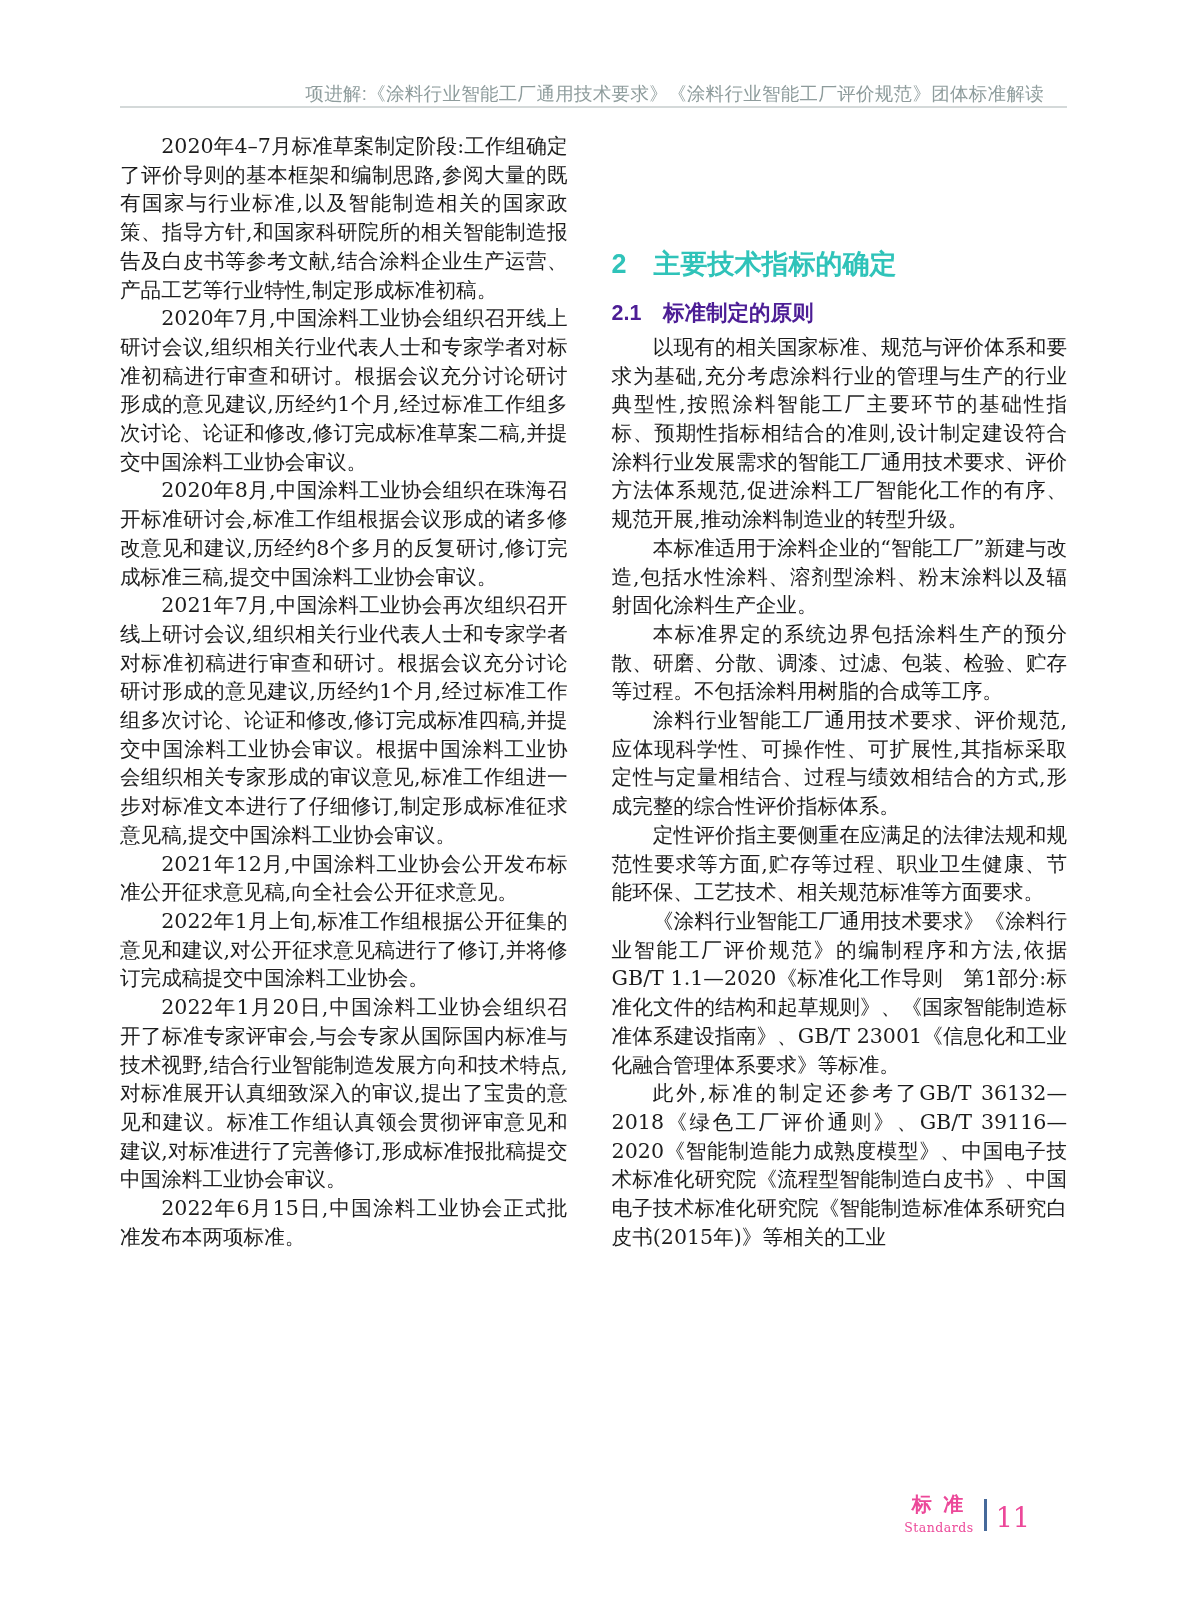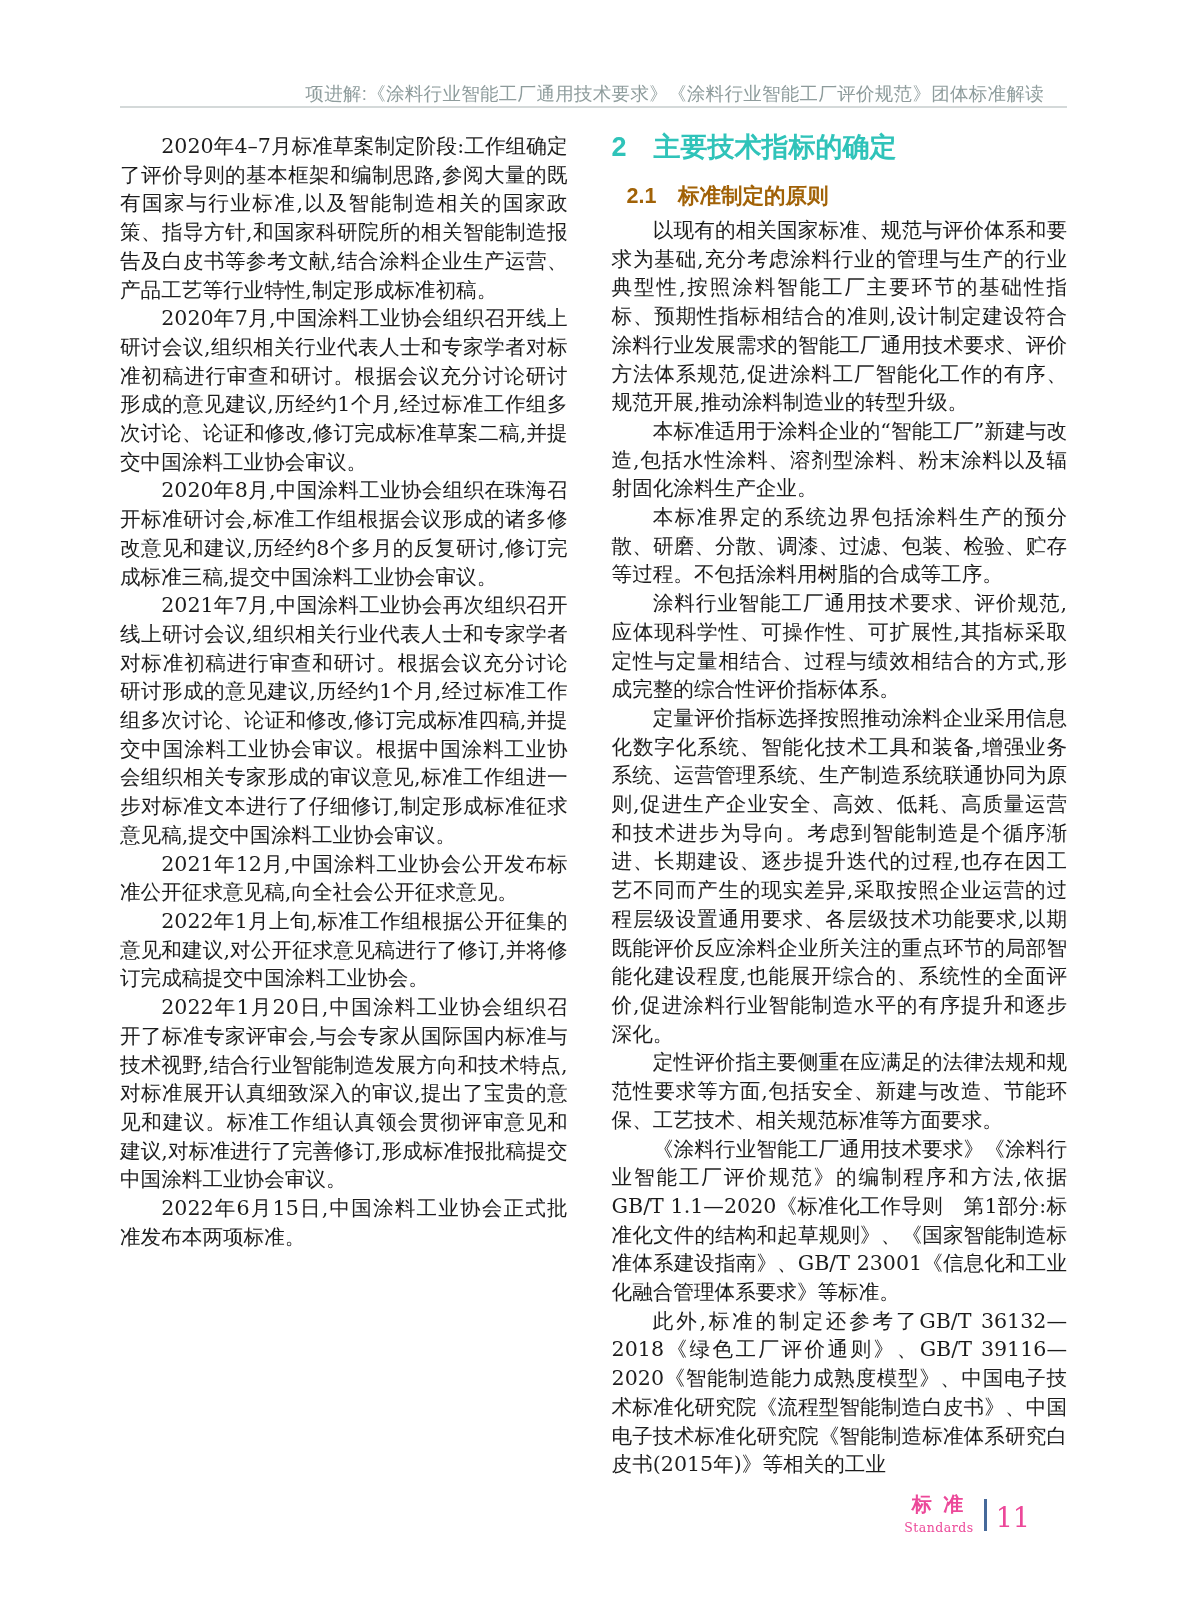--- a/index.html
+++ b/index.html
@@ -12,33 +12,33 @@
     font-family:"Liberation Sans",sans-serif;
     font-size:18.5px; line-height:22px; color:#8e9c9c; letter-spacing:0.3px;
     white-space:nowrap;
   }
   .header-rule {
     position:absolute; top:106px; left:120px; width:947px; height:2px;
     background:#d4d9d9;
   }
   .columns {
     position:absolute; top:132px; left:120px; width:947px;
-    display:flex; gap:44px; color:#1c1c1c;
+    display:flex; gap:44px; color:#1c1c1c;align-items:flex-end;
   }
   .col { font-size:20.6px; line-height:28.7px; text-align:justify; text-justify:inter-ideograph; }
   .col-left  { width:456px; }
   .col-right { width:464px; }
   p.body-para { margin:0; text-indent:2em; }
   h2.sec {
     margin:0 0 20px 0; font-family:"Liberation Sans",sans-serif; font-weight:bold;
     font-size:27px; line-height:31px; color:#2fc3b9; text-align:left;
   }
   h3.subsec {
-    margin:2px 0 7px 15px; font-family:"Liberation Sans",sans-serif; font-weight:bold;
-    font-size:21.5px; line-height:26px; color:#a16207; text-align:left;
+    margin:2px 0 7px 0; font-family:"Liberation Sans",sans-serif; font-weight:bold;
+    font-size:21.5px; line-height:26px; color:#4c1d95; text-align:left;
   }
   .footer {
     position:absolute; top:1494px; right:134px;
     display:flex; align-items:center; color:#ec4899;
   }
   .journal { text-align:center; margin-right:6px; }
   .journal-zh {
     font-family:"Liberation Sans",sans-serif; font-size:20px; font-weight:600;
     letter-spacing:3px; line-height:20px; white-space:nowrap;
   }
@@ -73,22 +73,21 @@
       <p class="body-para">2022年6月15日,中国涂料工业协会正式批准发布本两项标准。</p>
     </div>
 
     <div class="col col-right">
       <h2 class="sec">2　主要技术指标的确定</h2>
       <h3 class="subsec">2.1　标准制定的原则</h3>
       <p class="body-para">以现有的相关国家标准、规范与评价体系和要求为基础,充分考虑涂料行业的管理与生产的行业典型性,按照涂料智能工厂主要环节的基础性指标、预期性指标相结合的准则,设计制定建设符合涂料行业发展需求的智能工厂通用技术要求、评价方法体系规范,促进涂料工厂智能化工作的有序、规范开展,推动涂料制造业的转型升级。</p>
       <p class="body-para">本标准适用于涂料企业的“智能工厂”新建与改造,包括水性涂料、溶剂型涂料、粉末涂料以及辐射固化涂料生产企业。</p>
       <p class="body-para">本标准界定的系统边界包括涂料生产的预分散、研磨、分散、调漆、过滤、包装、检验、贮存等过程。不包括涂料用树脂的合成等工序。</p>
       <p class="body-para">涂料行业智能工厂通用技术要求、评价规范,应体现科学性、可操作性、可扩展性,其指标采取定性与定量相结合、过程与绩效相结合的方式,形成完整的综合性评价指标体系。</p>
-      <p class="body-para">定量评价指标选择按照推动涂料企业采用信息化数字化系统、智能化技术工具和装备,增强业务系统、运营管理系统、生产制造系统联通协同为原则,促进生产企业安全、高效、低耗、高质量运营和技术进步为导向。考虑到智能制造是个循序渐进、长期建设、逐步提升迭代的过程,也存在因工艺不同而产生的现实差异,采取按照企业运营的过程层级设置通用要求、各层级技术功能要求,以期既能评价反应涂料企业所关注的重点环节的局部智能化建设程度,也能展开综合的、系统性的全面评价,促进涂料行业智能制造水平的有序提升和逐步深化。</p>
-      <p class="body-para">定性评价指主要侧重在应满足的法律法规和规范性要求等方面,包括安全、新建与改造、节能环保、工艺技术、相关规范标准等方面要求。</p>
+      <p class="body-para">定性评价指主要侧重在应满足的法律法规和规范性要求等方面,贮存等过程、职业卫生健康、节能环保、工艺技术、相关规范标准等方面要求。</p>
       <p class="body-para">《涂料行业智能工厂通用技术要求》《涂料行业智能工厂评价规范》的编制程序和方法,依据GB/T 1.1—2020《标准化工作导则　第1部分:标准化文件的结构和起草规则》、《国家智能制造标准体系建设指南》、GB/T 23001《信息化和工业化融合管理体系要求》等标准。</p>
       <p class="body-para">此外,标准的制定还参考了GB/T 36132—2018《绿色工厂评价通则》、GB/T 39116—2020《智能制造能力成熟度模型》、中国电子技术标准化研究院《流程型智能制造白皮书》、中国电子技术标准化研究院《智能制造标准体系研究白皮书(2015年)》等相关的工业</p>
     </div>
 
   </div>
 
   <div class="footer">
     <div class="journal">
       <div class="journal-zh">标 准</div>
       <div class="journal-en">Standards</div>

